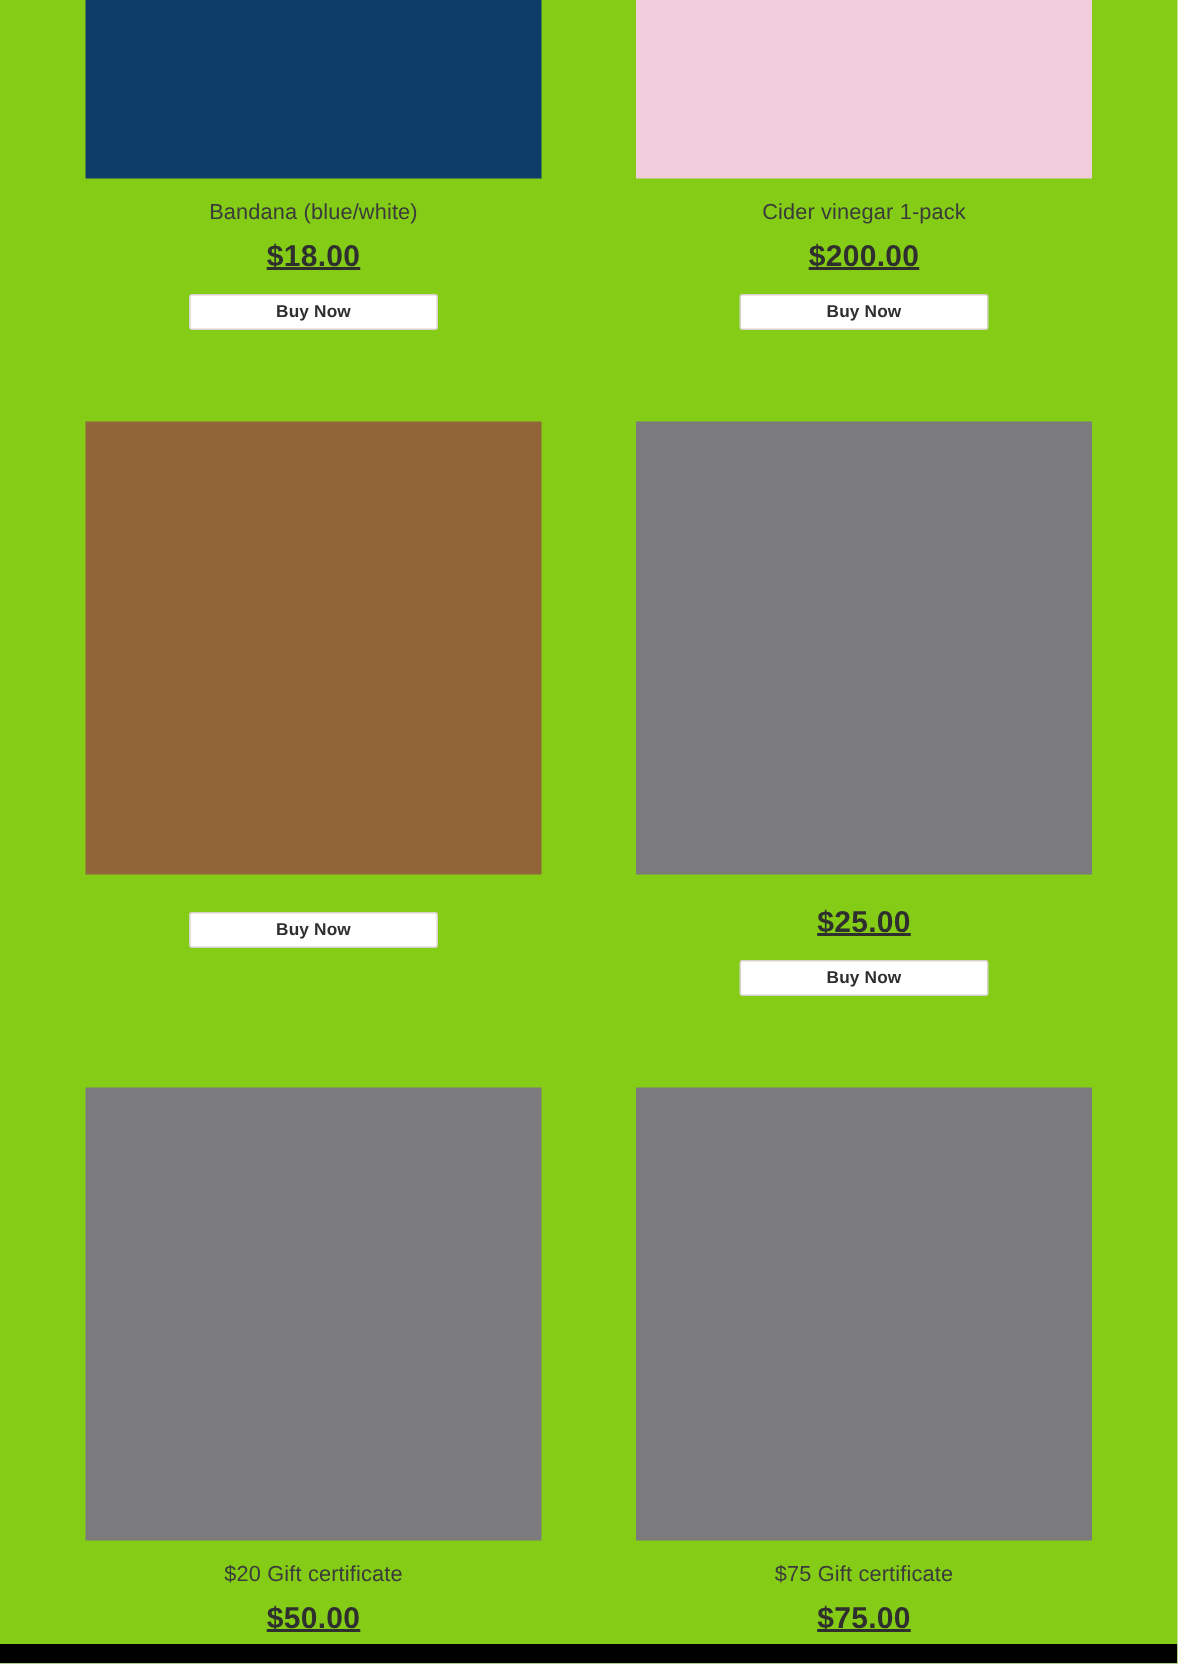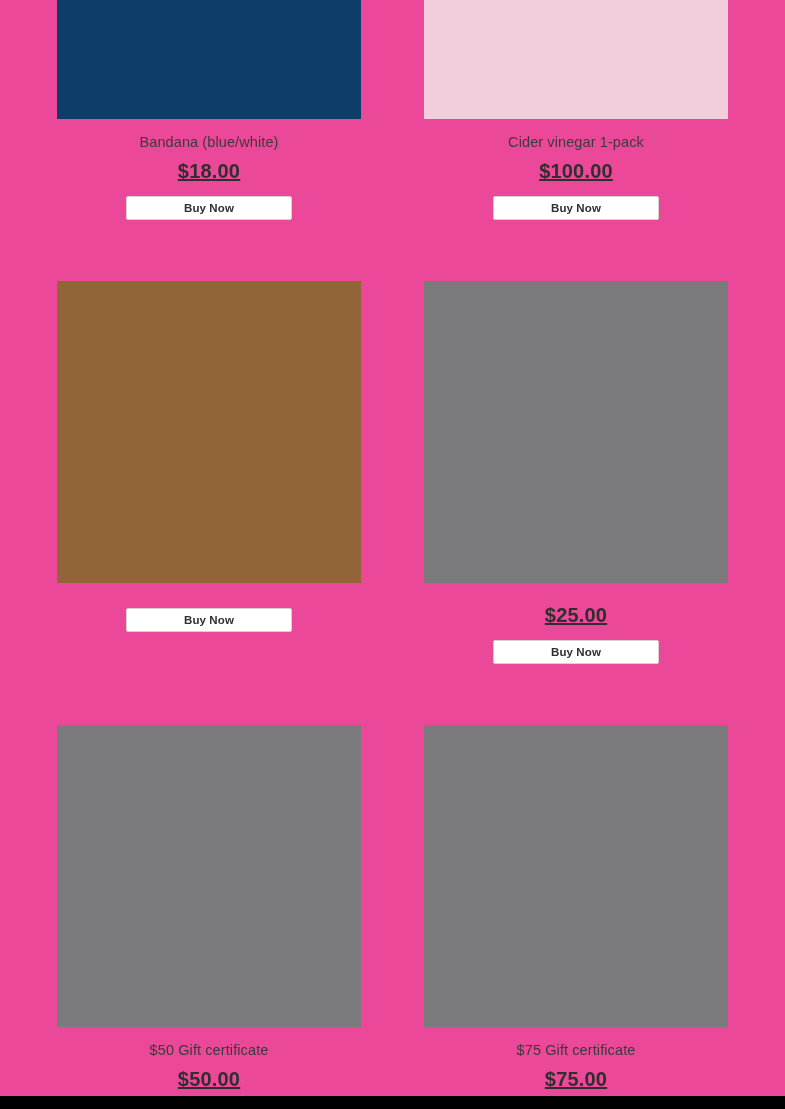--- a/index.html
+++ b/index.html
@@ -113,39 +113,39 @@
     left: 0;
     bottom: 0;
     width: 785px;
     height: 13px;
     background: #000000;
   }
 </style>
 </head>
 <body>
 
-<div id="viewport" style="background: #ec4899;">
+<div id="viewport" style="background: #84cc16;">
   <div id="page">
 
     <div class="product-grid">
 
       <div class="grid-row">
         <div class="product-card col-left">
           <div class="product-image" style="background: rgb(13, 61, 104);"></div>
           <div class="product-info">
             <div class="product-title">Bandana (blue/white)</div>
             <div class="product-price">$18.00</div>
             <button class="buy-now-button">Buy Now</button>
           </div>
         </div>
         <div class="product-card col-right">
           <div class="product-image" style="background: rgb(242, 206, 220);"></div>
           <div class="product-info">
             <div class="product-title">Cider vinegar 1-pack</div>
-            <div class="product-price">$100.00</div>
+            <div class="product-price">$200.00</div>
             <button class="buy-now-button">Buy Now</button>
           </div>
         </div>
       </div>
 
       <div class="row-gap"></div>
 
       <div class="grid-row">
         <div class="product-card col-left">
           <div class="product-image" style="background: rgb(145, 101, 56);"></div>
@@ -161,21 +161,21 @@
           </div>
         </div>
       </div>
 
       <div class="row-gap"></div>
 
       <div class="grid-row">
         <div class="product-card col-left">
           <div class="product-image" style="background: rgb(123, 122, 125);"></div>
           <div class="product-info">
-            <div class="product-title">$50 Gift certificate</div>
+            <div class="product-title">$20 Gift certificate</div>
             <div class="product-price">$50.00</div>
 
           </div>
         </div>
         <div class="product-card col-right">
           <div class="product-image" style="background: rgb(123, 122, 125);"></div>
           <div class="product-info">
             <div class="product-title">$75 Gift certificate</div>
             <div class="product-price">$75.00</div>
 

